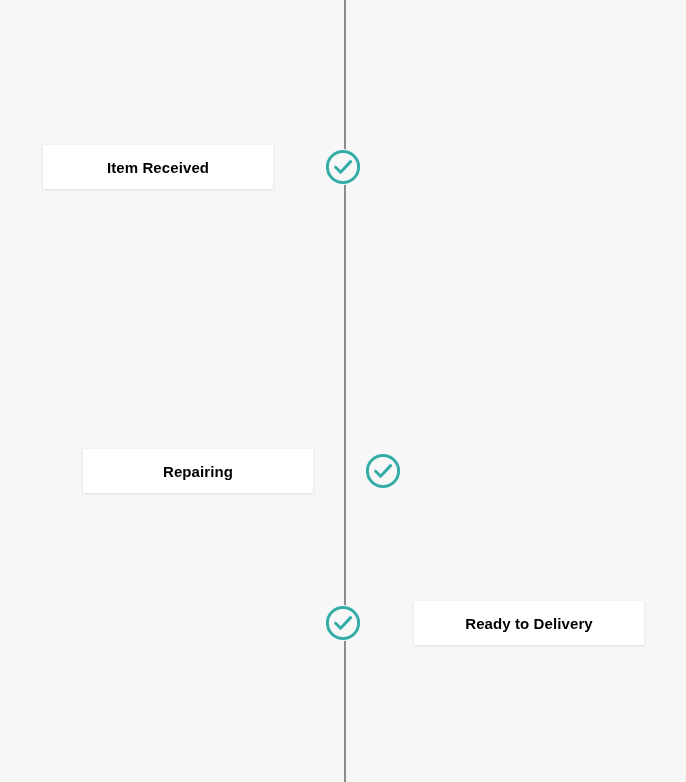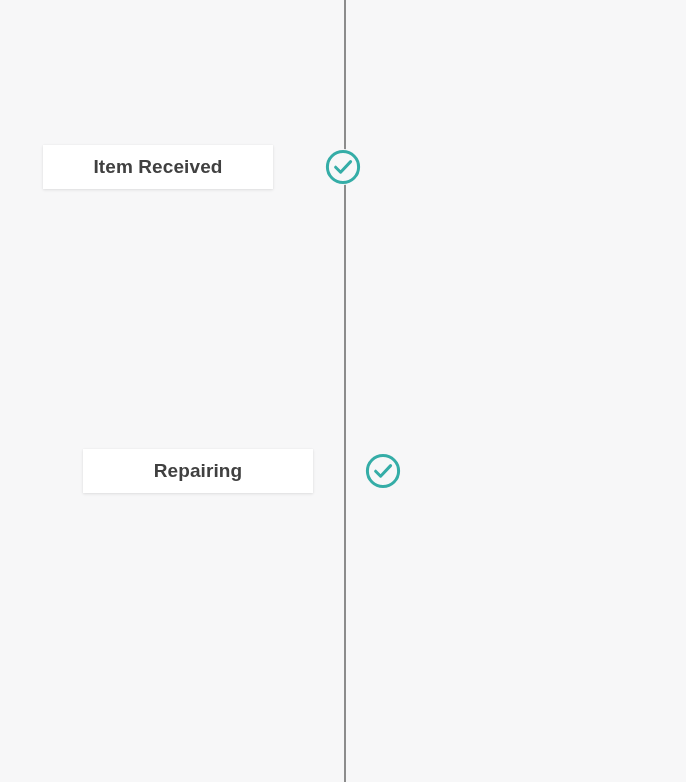--- a/index.html
+++ b/index.html
@@ -65,23 +65,23 @@
     box-shadow: 0 1px 3px rgba(0,0,0,0.10), 0 0 1px rgba(0,0,0,0.06);
     display: flex;
     align-items: center;
     justify-content: center;
     box-sizing: border-box;
   }
   .step-card.side-left  { left: 43px; }
   .step-card.side-right { left: 414px; }
 
   .step-label {
-    font-size: 19px;
+    font-size: 15px;
     font-weight: bold;
-    color: #404040;
+    color: #000000;
     letter-spacing: 0.1px;
     white-space: nowrap;
   }
 </style>
 </head>
 <body>
 
 <div id="timeline" style="background: rgb(247, 247, 248);">
   <div class="timeline-axis" style="background: rgb(140, 140, 140);"></div>
 <div class="timeline-step" style="top: 145px;">
@@ -99,13 +99,24 @@
       <div class="step-card side-left">
         <span class="step-label">Repairing</span>
       </div>
       <span class="step-marker">
         <svg viewBox="0 0 36 36" xmlns="http://www.w3.org/2000/svg">
           <circle cx="18" cy="18" r="15.6" fill="none" stroke="#35ada7" stroke-width="3"></circle>
           <path d="M10.6 18.2 L15.6 23.2 L25.6 12.6" fill="none" stroke="#35ada7" stroke-width="3" stroke-linecap="round" stroke-linejoin="round"></path>
         </svg>
       </span>
     </div>
+    <div class="timeline-step" style="top: 601px;">
+      <div class="step-card side-right">
+        <span class="step-label">Ready to Delivery</span>
+      </div>
+      <span class="step-marker">
+        <svg viewBox="0 0 36 36" xmlns="http://www.w3.org/2000/svg">
+          <circle cx="18" cy="18" r="15.6" fill="none" stroke="#35ada7" stroke-width="3"></circle>
+          <path d="M10.6 18.2 L15.6 23.2 L25.6 12.6" fill="none" stroke="#35ada7" stroke-width="3" stroke-linecap="round" stroke-linejoin="round"></path>
+        </svg>
+      </span>
+    </div>
   </div>
 
 </body></html>

